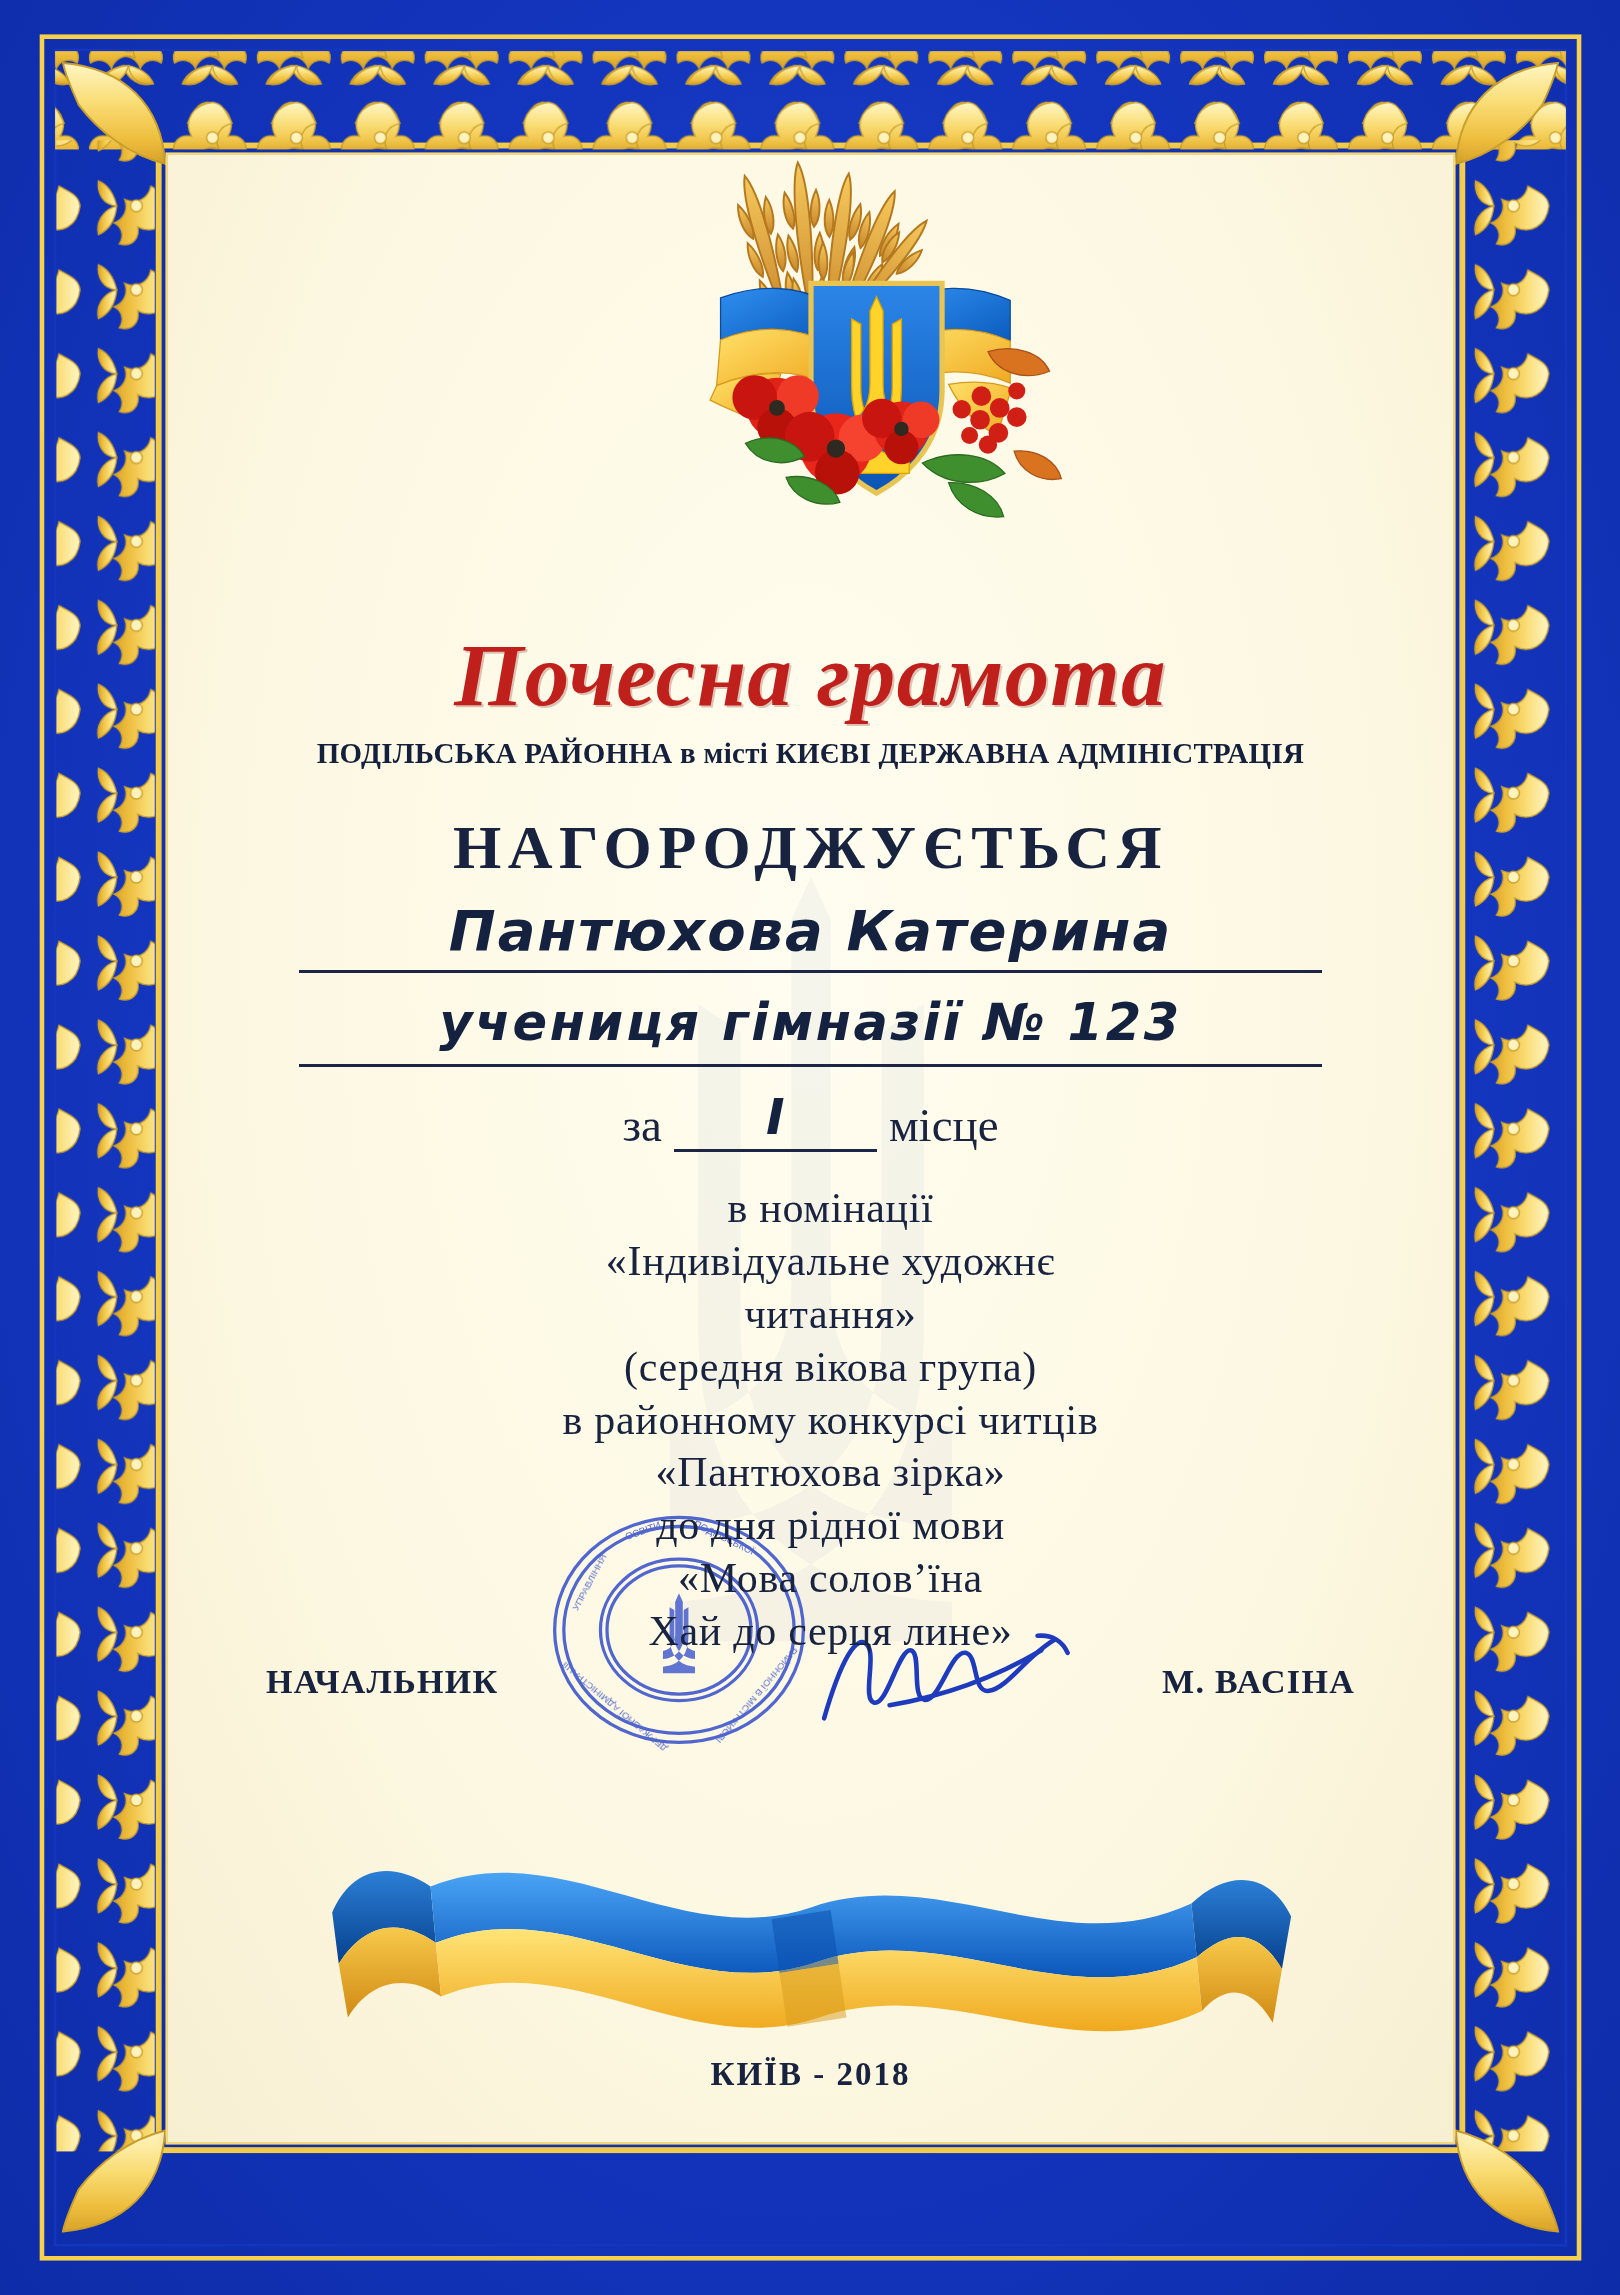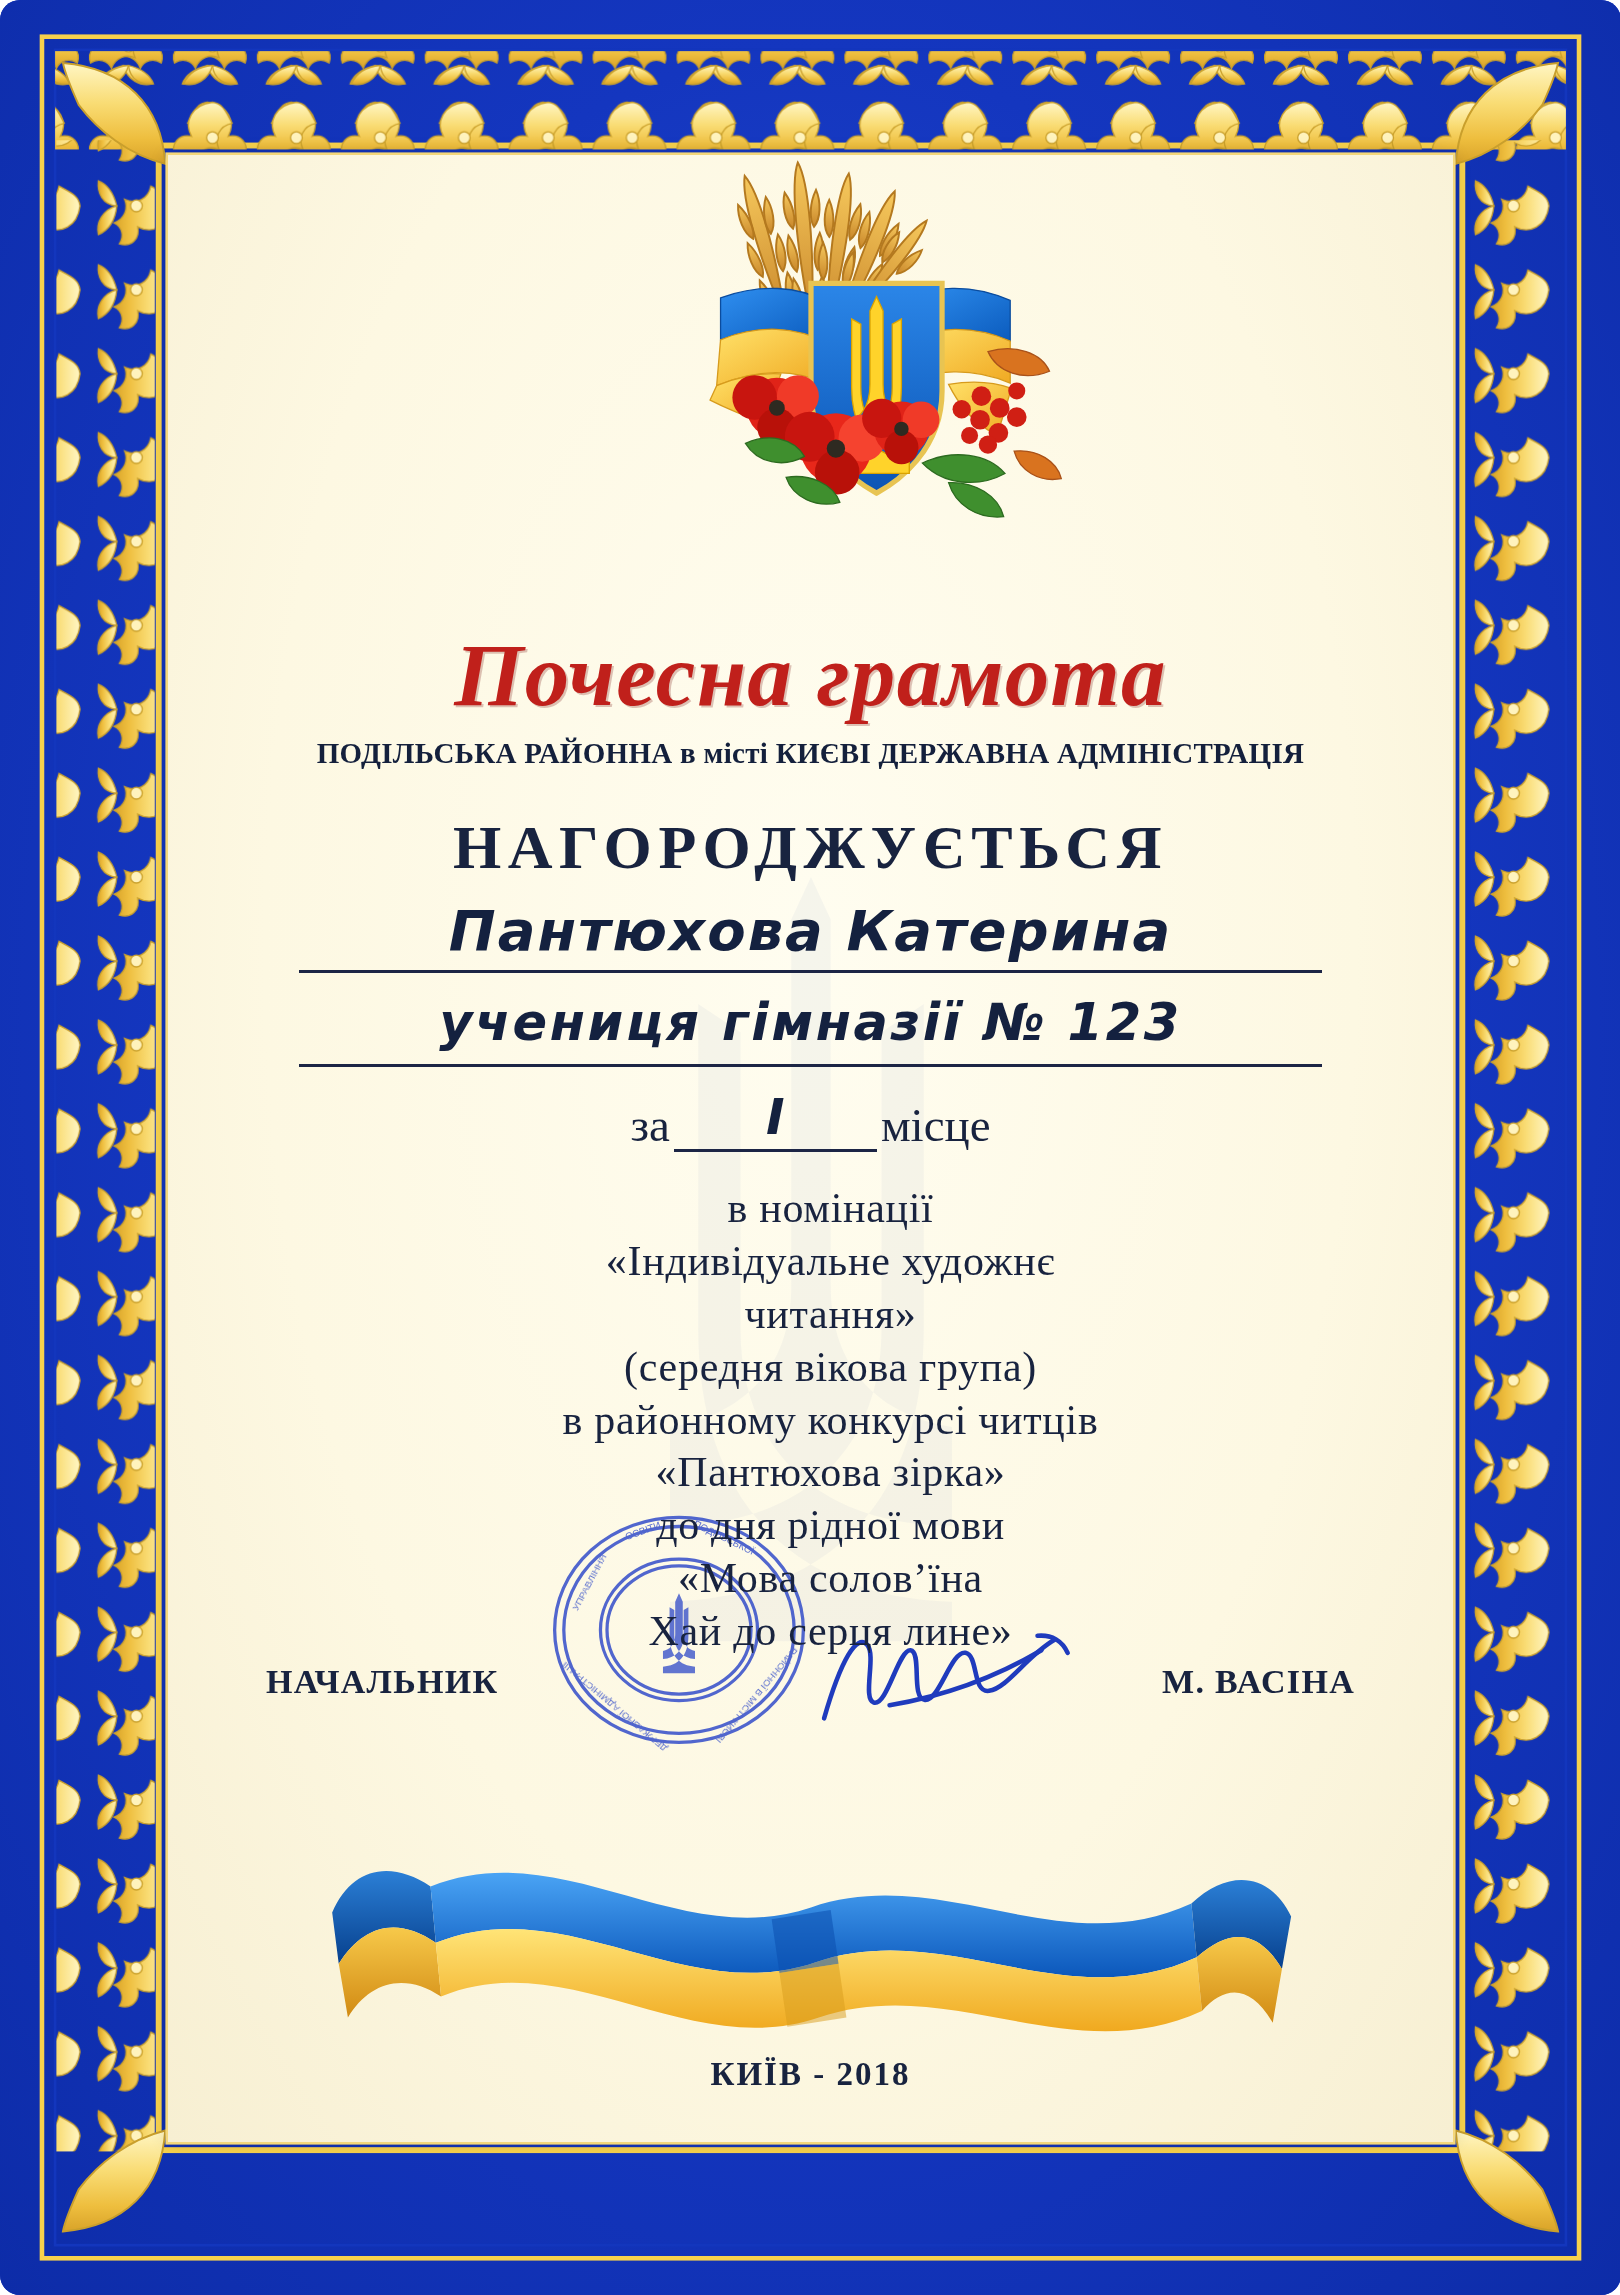--- a/index.html
+++ b/index.html
@@ -10,21 +10,20 @@
   body {
     font-family: "Liberation Serif", serif;
   }
 
   .page {
     position: relative;
     width: 1621px;
     height: 2295px;
     background: #1336bd;
     overflow: hidden;
-    border-radius: 20px;
   }
 
   
   .blue-field {
     position: absolute;
     inset: 0;
     background:
       radial-gradient(ellipse at 50% 45%, #2a52d6 0%, #1436bf 55%, #0d2ca8 100%);
   }
 
@@ -154,21 +153,21 @@
     font-size: 51px;
     letter-spacing: 2.6px;
   }
 
   
   .place-row {
     margin-top: 22px;
     display: flex;
     align-items: flex-end;
     justify-content: center;
-    gap: 4px;
+    gap: 12px;
     font-family: "Liberation Serif", serif;
     font-size: 47px;
     color: #18233f;
   }
   .place-row .blank {
     position: relative;
     width: 203px;
     border-bottom: 3.3px solid #1c2545;
     height: 56px;
   }

